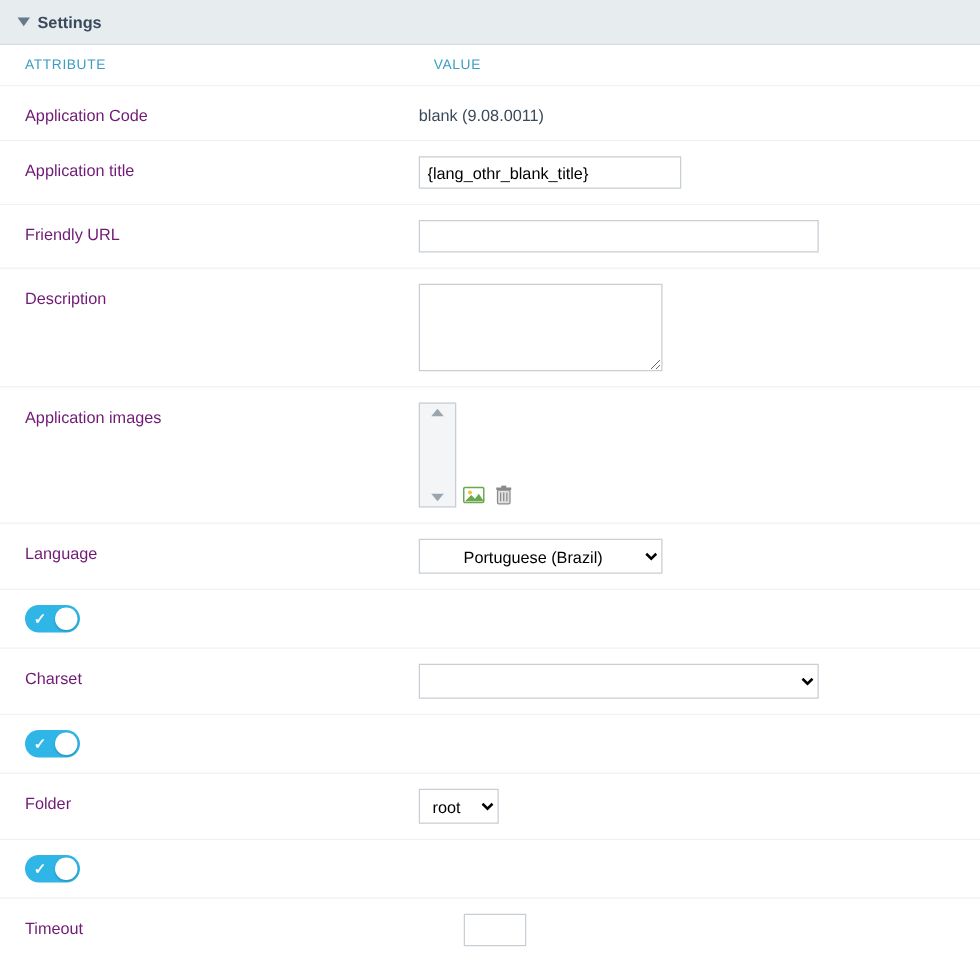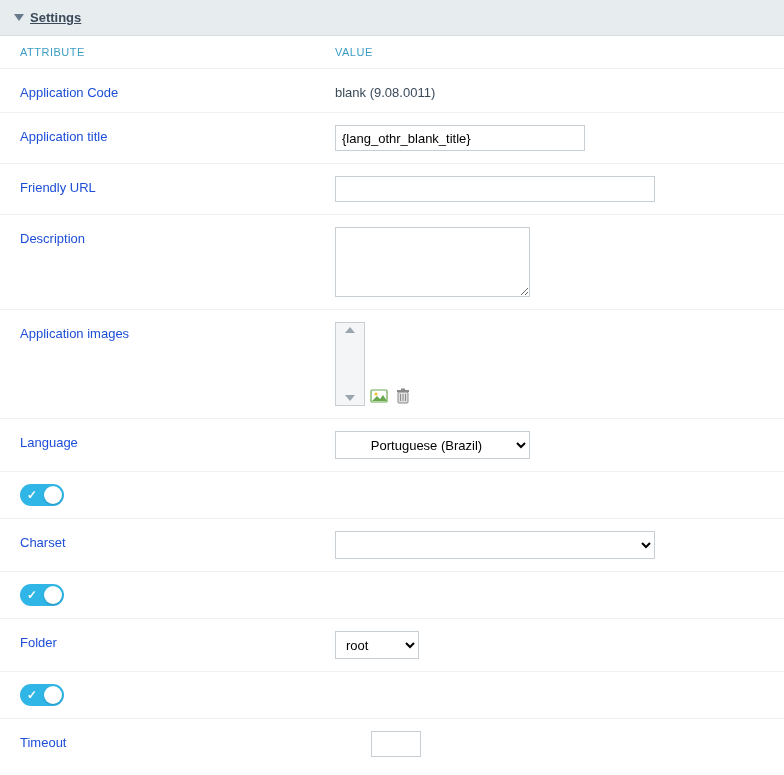--- a/index.html
+++ b/index.html
@@ -11,21 +11,20 @@
     background: #fff;
     width: 784px;
   }
   .panel-header {
     background: #e7ecef;
     border-bottom: 1px solid #d5dde2;
     padding: 10px 14px;
     display: flex;
     align-items: center;
     gap: 6px;
-    text-decoration: underline;
   }
   .panel-header .triangle {
     width: 0; height: 0;
     border-left: 5px solid transparent;
     border-right: 5px solid transparent;
     border-top: 7px solid #677a8a;
     transform: rotate(0deg);
   }
   .panel-header .title {
     font-weight: bold;
@@ -42,68 +41,69 @@
     font-size: 11px;
     letter-spacing: 0.5px;
     width: 315px;
     font-weight: 500;
   }
   .col-header-row .col-b {
     color: #3b9dc4;
     font-size: 11px;
     letter-spacing: 0.5px;
     font-weight: 500;
+    margin-left: 12px;
   }
   .row {
     display: flex;
     padding: 12px 20px;
     border-bottom: 1px solid #eef2f4;
     align-items: flex-start;
   }
   .row .label {
     width: 315px;
-    color: #1d4ed8;
+    color: #701a75;
     padding-top: 4px;
   }
   .row .value {
     flex: 1;
     color: #3a4a5a;
     display: flex;
     align-items: center;
     gap: 6px;
     flex-wrap: wrap;
   }
   input[type="text"].txt {
     border: 1px solid #c7ced4;
     height: 26px;
     padding: 3px 6px;
     font-size: 13px;
     background: #fff;
   }
-  .txt-md { width: 250px; }
+  .txt-md { width: 210px; }
   .txt-lg { width: 320px; }
   .txt-sm { width: 50px; }
   textarea.txtarea {
     border: 1px solid #c7ced4;
     width: 195px;
     height: 70px;
     resize: both;
     font-size: 13px;
     padding: 4px;
   }
   select.sel {
     border: 1px solid #c7ced4;
     height: 28px;
     padding: 3px 6px;
     font-size: 13px;
     background: #fff;
   }
   .sel-md { width: 195px; text-align: center; }
   .sel-lg { width: 320px; }
-  .sel-sm { width: 84px; }
+  .sel-sm { width: 64px; }
   .img-list {
     border: 1px solid #c7ced4;
     width: 30px;
     height: 84px;
     background: #f3f5f7;
     display: flex;
     flex-direction: column;
     justify-content: space-between;
     align-items: center;
     padding: 4px 0;

